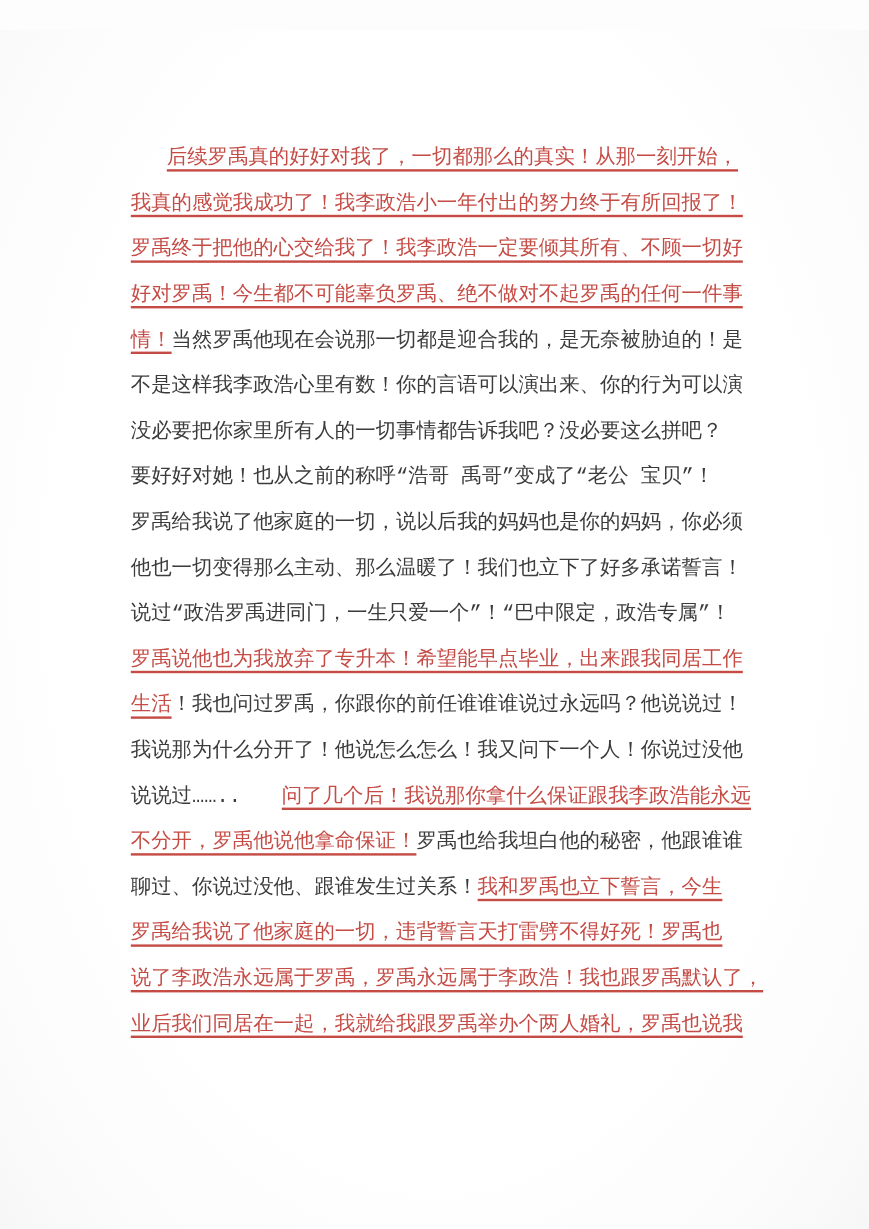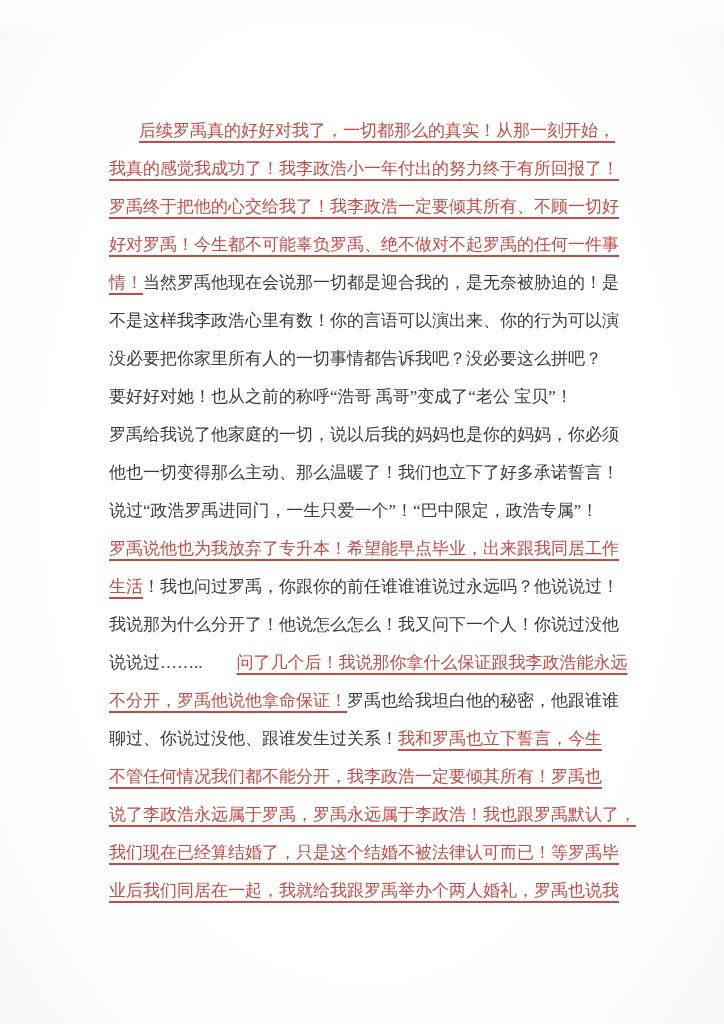--- a/index.html
+++ b/index.html
@@ -32,20 +32,21 @@
       font-size: 17px;
       letter-spacing: 0px;
       white-space: pre;
       color: var(--ink, #3b3b3b);
     }
     .line.indent {
       padding-left: 30px;
     }
     .run-blk {
       color: var(--ink, #3b3b3b);
+      font-family: Liberation Mono, monospace;
     }
     .run-red {
       color: var(--accent, #c54b45);
       text-decoration: underline;
       text-decoration-color: var(--accent, #c54b45);
       text-decoration-thickness: 1.5px;
       text-underline-offset: 5px;
     }
   </style>
 </head>
@@ -63,18 +64,17 @@
       <div class="line"><span class="run-blk">要好好对她！也从之前的称呼“浩哥 禹哥”变成了“老公 宝贝”！</span></div>
       <div class="line"><span class="run-blk">罗禹给我说了他家庭的一切，说以后我的妈妈也是你的妈妈，你必须</span></div>
       <div class="line"><span class="run-blk">他也一切变得那么主动、那么温暖了！我们也立下了好多承诺誓言！</span></div>
       <div class="line"><span class="run-blk">说过“政浩罗禹进同门，一生只爱一个”！“巴中限定，政浩专属”！</span></div>
       <div class="line"><span class="run-red">罗禹说他也为我放弃了专升本！希望能早点毕业，出来跟我同居工作</span></div>
       <div class="line"><span class="run-red">生活</span><span class="run-blk">！我也问过罗禹，你跟你的前任谁谁谁说过永远吗？他说说过！</span></div>
       <div class="line"><span class="run-blk">我说那为什么分开了！他说怎么怎么！我又问下一个人！你说过没他</span></div>
       <div class="line"><span class="run-blk">说说过……..　　</span><span class="run-red">问了几个后！我说那你拿什么保证跟我李政浩能永远</span></div>
       <div class="line"><span class="run-red">不分开，罗禹他说他拿命保证！</span><span class="run-blk">罗禹也给我坦白他的秘密，他跟谁谁</span></div>
       <div class="line"><span class="run-blk">聊过、你说过没他、跟谁发生过关系！</span><span class="run-red">我和罗禹也立下誓言，今生</span></div>
-      <div class="line"><span class="run-red">不管任何情况我们都不能分开，我李政浩一定要倾其所有！罗禹也</span></div>
+      <div class="line"><span class="run-red">罗禹给我说了他家庭的一切，违背誓言天打雷劈不得好死！罗禹也</span></div>
       <div class="line"><span class="run-red">说了李政浩永远属于罗禹，罗禹永远属于李政浩！我也跟罗禹默认了，</span></div>
-      <div class="line"><span class="run-red">我们现在已经算结婚了，只是这个结婚不被法律认可而已！等罗禹毕</span></div>
       <div class="line"><span class="run-red">业后我们同居在一起，我就给我跟罗禹举办个两人婚礼，罗禹也说我</span></div>
     </div>
 </div>
 
 </body></html>

